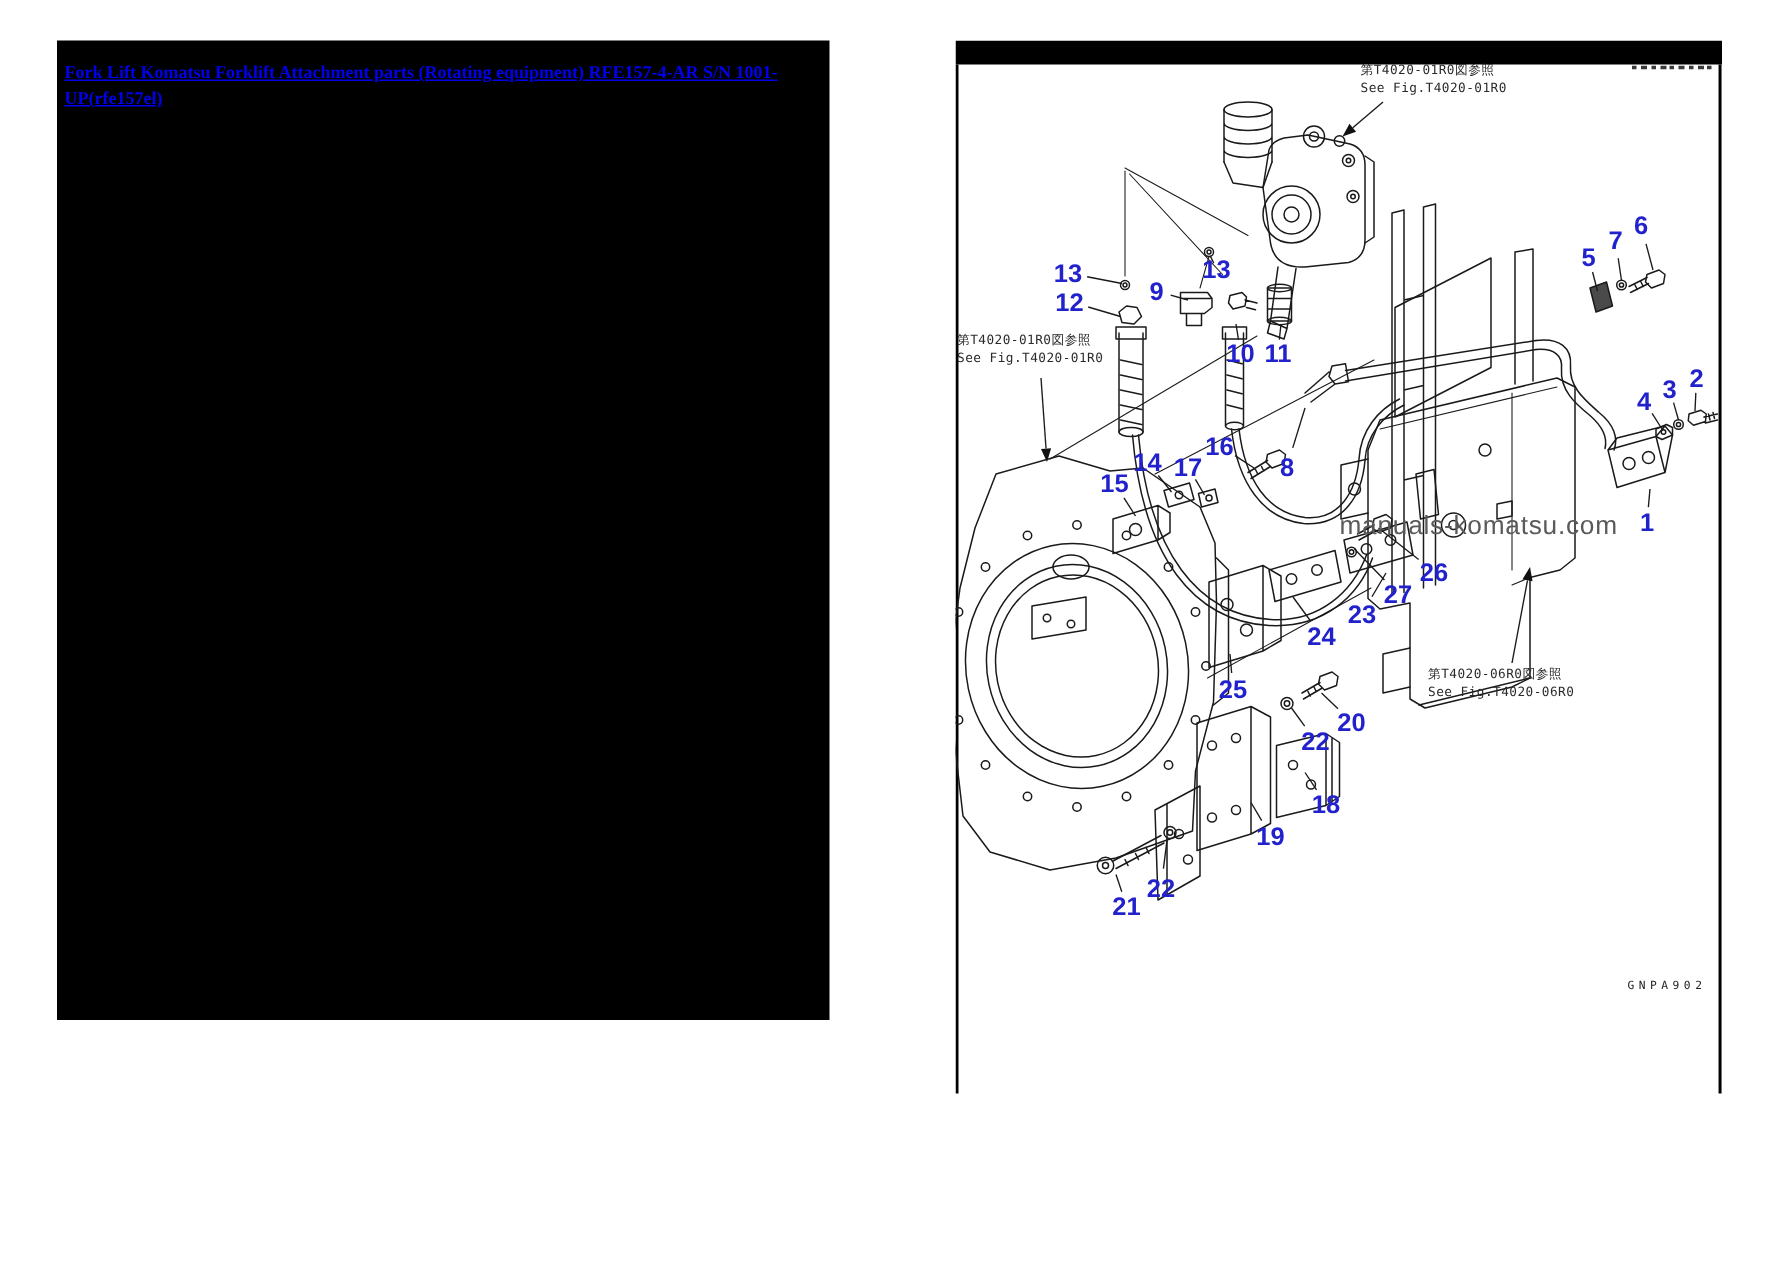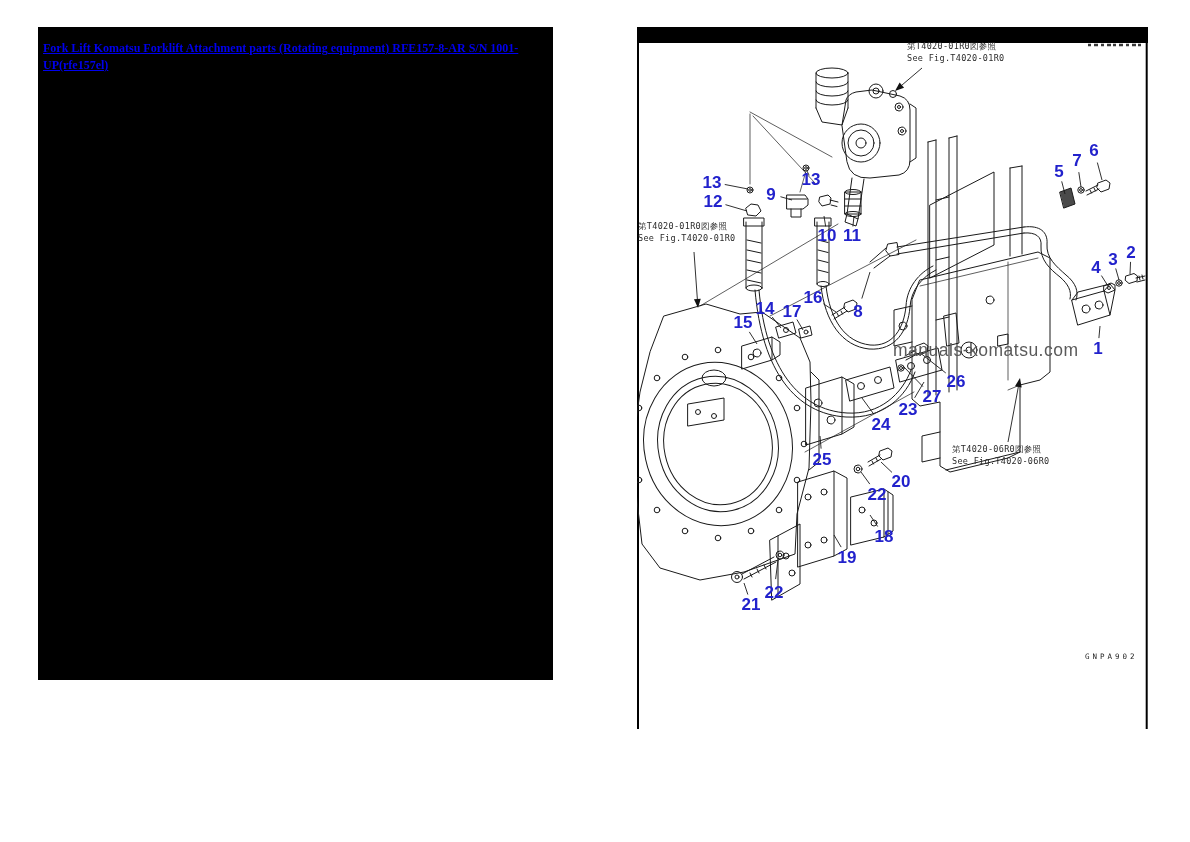--- a/index.html
+++ b/index.html
@@ -17,21 +17,21 @@
   .fr{font:8.5px "DejaVu Sans Mono",monospace;fill:#2a2a2a;letter-spacing:0.3px}
   .wm{font:17.5px "Liberation Sans",sans-serif;fill:#5a5a5a;letter-spacing:0.5px}
   .dc{font:7.5px "DejaVu Sans Mono",monospace;fill:#222222;letter-spacing:3px}
   .art{stroke:#1a1a1a;stroke-width:1;fill:none;stroke-linejoin:round;stroke-linecap:round}
   .thin{stroke-width:0.7}
 </style>
 </head>
 <body>
 
 <div class="left-panel">
-  <a href="#" class="parts-link">Fork Lift Komatsu Forklift Attachment parts (Rotating equipment) RFE157-8-AR S/N 1001-UP(rfe157el)</a>
+  <a href="#" class="parts-link">Fork Lift Komatsu Forklift Attachment parts (Rotating equipment) RFE157-4-AR S/N 1001-UP(rfe157el)</a>
 </div>
 
 <div class="diagram-panel">
   <svg id="art" width="511" height="703" viewBox="637 27 511 703">
 
     <rect x="637" y="27" width="511" height="16" fill="#000000"></rect>
     <path d="M638,43 V729 M1146.7,43 V729" stroke="#000" stroke-width="2" fill="none"></path>
     <path d="M1088,45 h3 M1094,45 h4 M1101,45 h3 M1107,45 h4 M1113,45 h3 M1119,45 h4 M1126,45 h3 M1132,45 h4 M1138,45 h3" stroke="#3a3a3a" stroke-width="2.4"></path>
 
     <g class="art">

